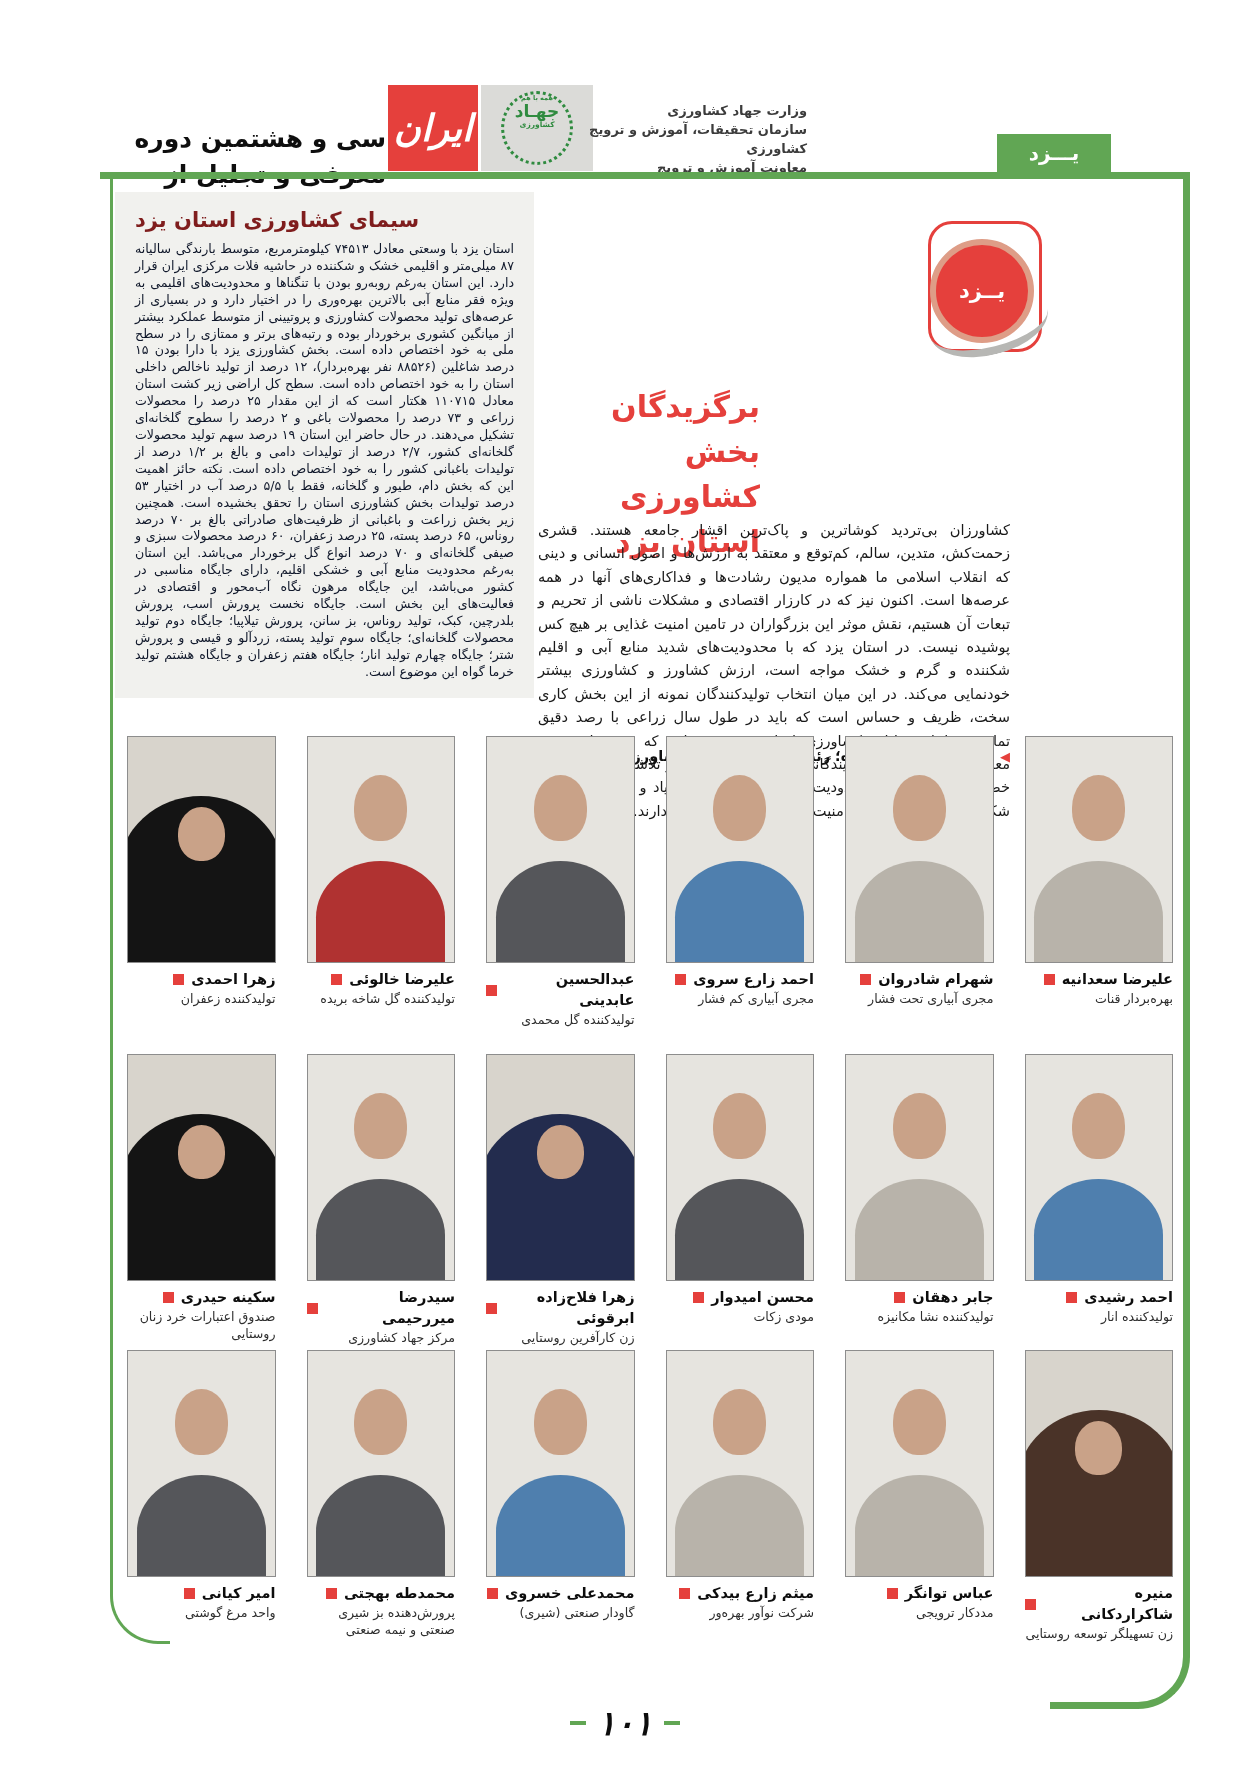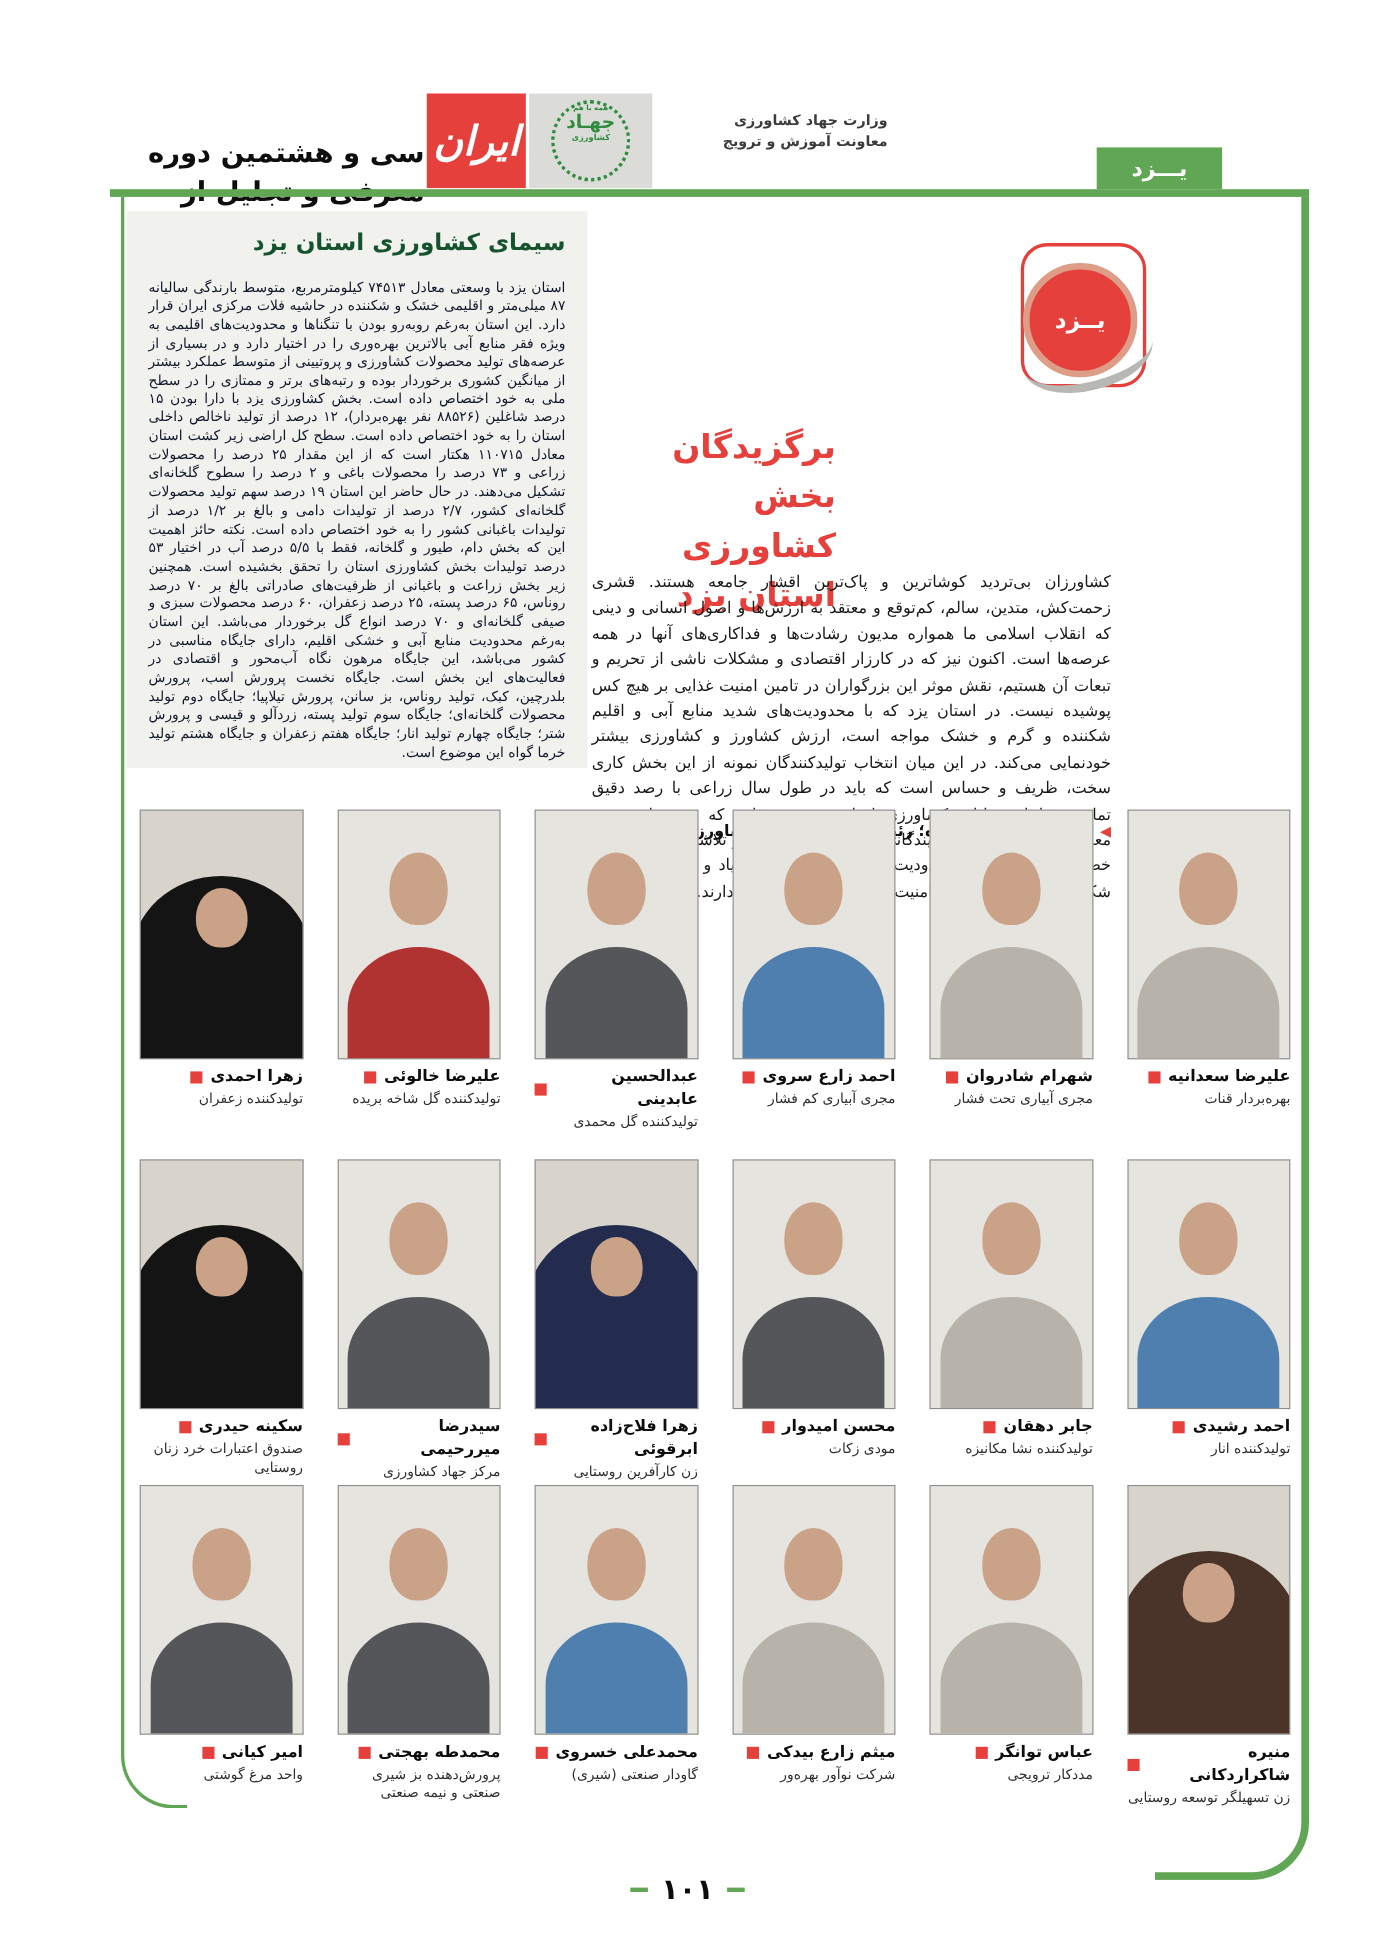--- a/index.html
+++ b/index.html
@@ -39,21 +39,21 @@
   .top-bar{position:absolute;left:100px;top:172px;width:1090px;height:7px;background:var(--green);}
   .left-rail{position:absolute;left:110px;top:179px;width:60px;height:1465px;
     border-left:3px solid var(--green);border-bottom:3px solid var(--green);
     border-bottom-left-radius:48px;}
   .right-rail{position:absolute;left:1050px;top:179px;width:140px;height:1530px;
     border-right:7px solid var(--green);border-bottom:7px solid var(--green);
     border-bottom-right-radius:52px;}
   
   .article-box{position:absolute;left:115px;top:192px;width:419px;height:506px;
     background:var(--panel);padding:16px 20px 12px;}
-  .article-title{font-size:21px;font-weight:bold;text-align:right;margin-bottom:21px;color:#14532d;}
+  .article-title{font-size:21px;font-weight:bold;text-align:left;margin-bottom:9px;color:#7f1d1d;}
   .article-body{font-size:12.6px;line-height:16.9px;text-align:justify;color:#0f172a;}
   
   .badge{position:absolute;left:928px;top:221px;width:114px;height:131px;background:#fff;
     border:3.5px solid var(--red);border-radius:24px;}
   .badge-circle{position:absolute;left:-1px;top:15px;width:104px;height:104px;border-radius:50%;
     background:var(--red);border:6px solid #de9d87;display:flex;align-items:center;justify-content:center;
     color:#fff;font-weight:bold;font-size:21px;z-index:2;}
   .badge-swoosh{position:absolute;right:-10px;bottom:-6px;width:120px;height:64px;border-radius:50%;
     border-bottom:8px solid #b7b7b4;transform:rotate(-14deg);z-index:1;}
   .feature-heading{position:absolute;left:540px;top:384px;width:220px;text-align:right;
@@ -91,21 +91,21 @@
   .photo[data-tone="brown"]::before{top:31%;left:34%;width:32%;height:24%;z-index:2;}
   .caption{min-height:54px;padding-top:6px;text-align:right;}
   .pname{font-size:14.5px;font-weight:bold;color:#0d0d0d;line-height:21px;
     display:flex;align-items:center;justify-content:flex-start;}
   .pname .nm{order:0;}
   .sq{display:inline-block;width:11px;height:11px;background:var(--red);margin-right:7px;
     flex:0 0 auto;order:1;}
   .prole{font-size:12.6px;color:#2e2e2e;line-height:17px;}
   
   .page-num{position:absolute;left:0;top:1703px;width:100%;display:flex;align-items:center;
-    justify-content:center;gap:12px;font-size:26px;font-weight:bold;color:#0c0c0c;}
+    justify-content:center;gap:12px;font-size:34px;font-weight:bold;color:#0c0c0c;font-style:italic;}
   .dash{display:inline-block;width:16px;height:4px;background:var(--green);}
 </style>
 </head>
 <body>
 
 <div class="masthead-title">
   <div>سی و هشتمین دوره معرفی و تجلیل از</div>
   <div>برگزیـدگان بخـش کشـاورزی</div>
 </div>
 
@@ -116,20 +116,21 @@
 <div class="jihad-box">
   <div class="emblem">
     <div class="em-top">همه با هم</div>
     <div class="em-main">جهـاد</div>
     <div class="em-sub">کشاورزی</div>
   </div>
 </div>
 
 <div class="ministry">
   <div>وزارت جهاد کشاورزی</div>
+  <div>سازمان تحقیقات، آموزش و ترویج کشاورزی</div>
   <div>معاونت آموزش و ترویج</div>
 </div>
 
 <div class="region-tab">یـــزد</div>
 
 <div class="top-bar"></div>
 <div class="left-rail"></div>
 <div class="right-rail"></div>
 
 <div class="article-box">

